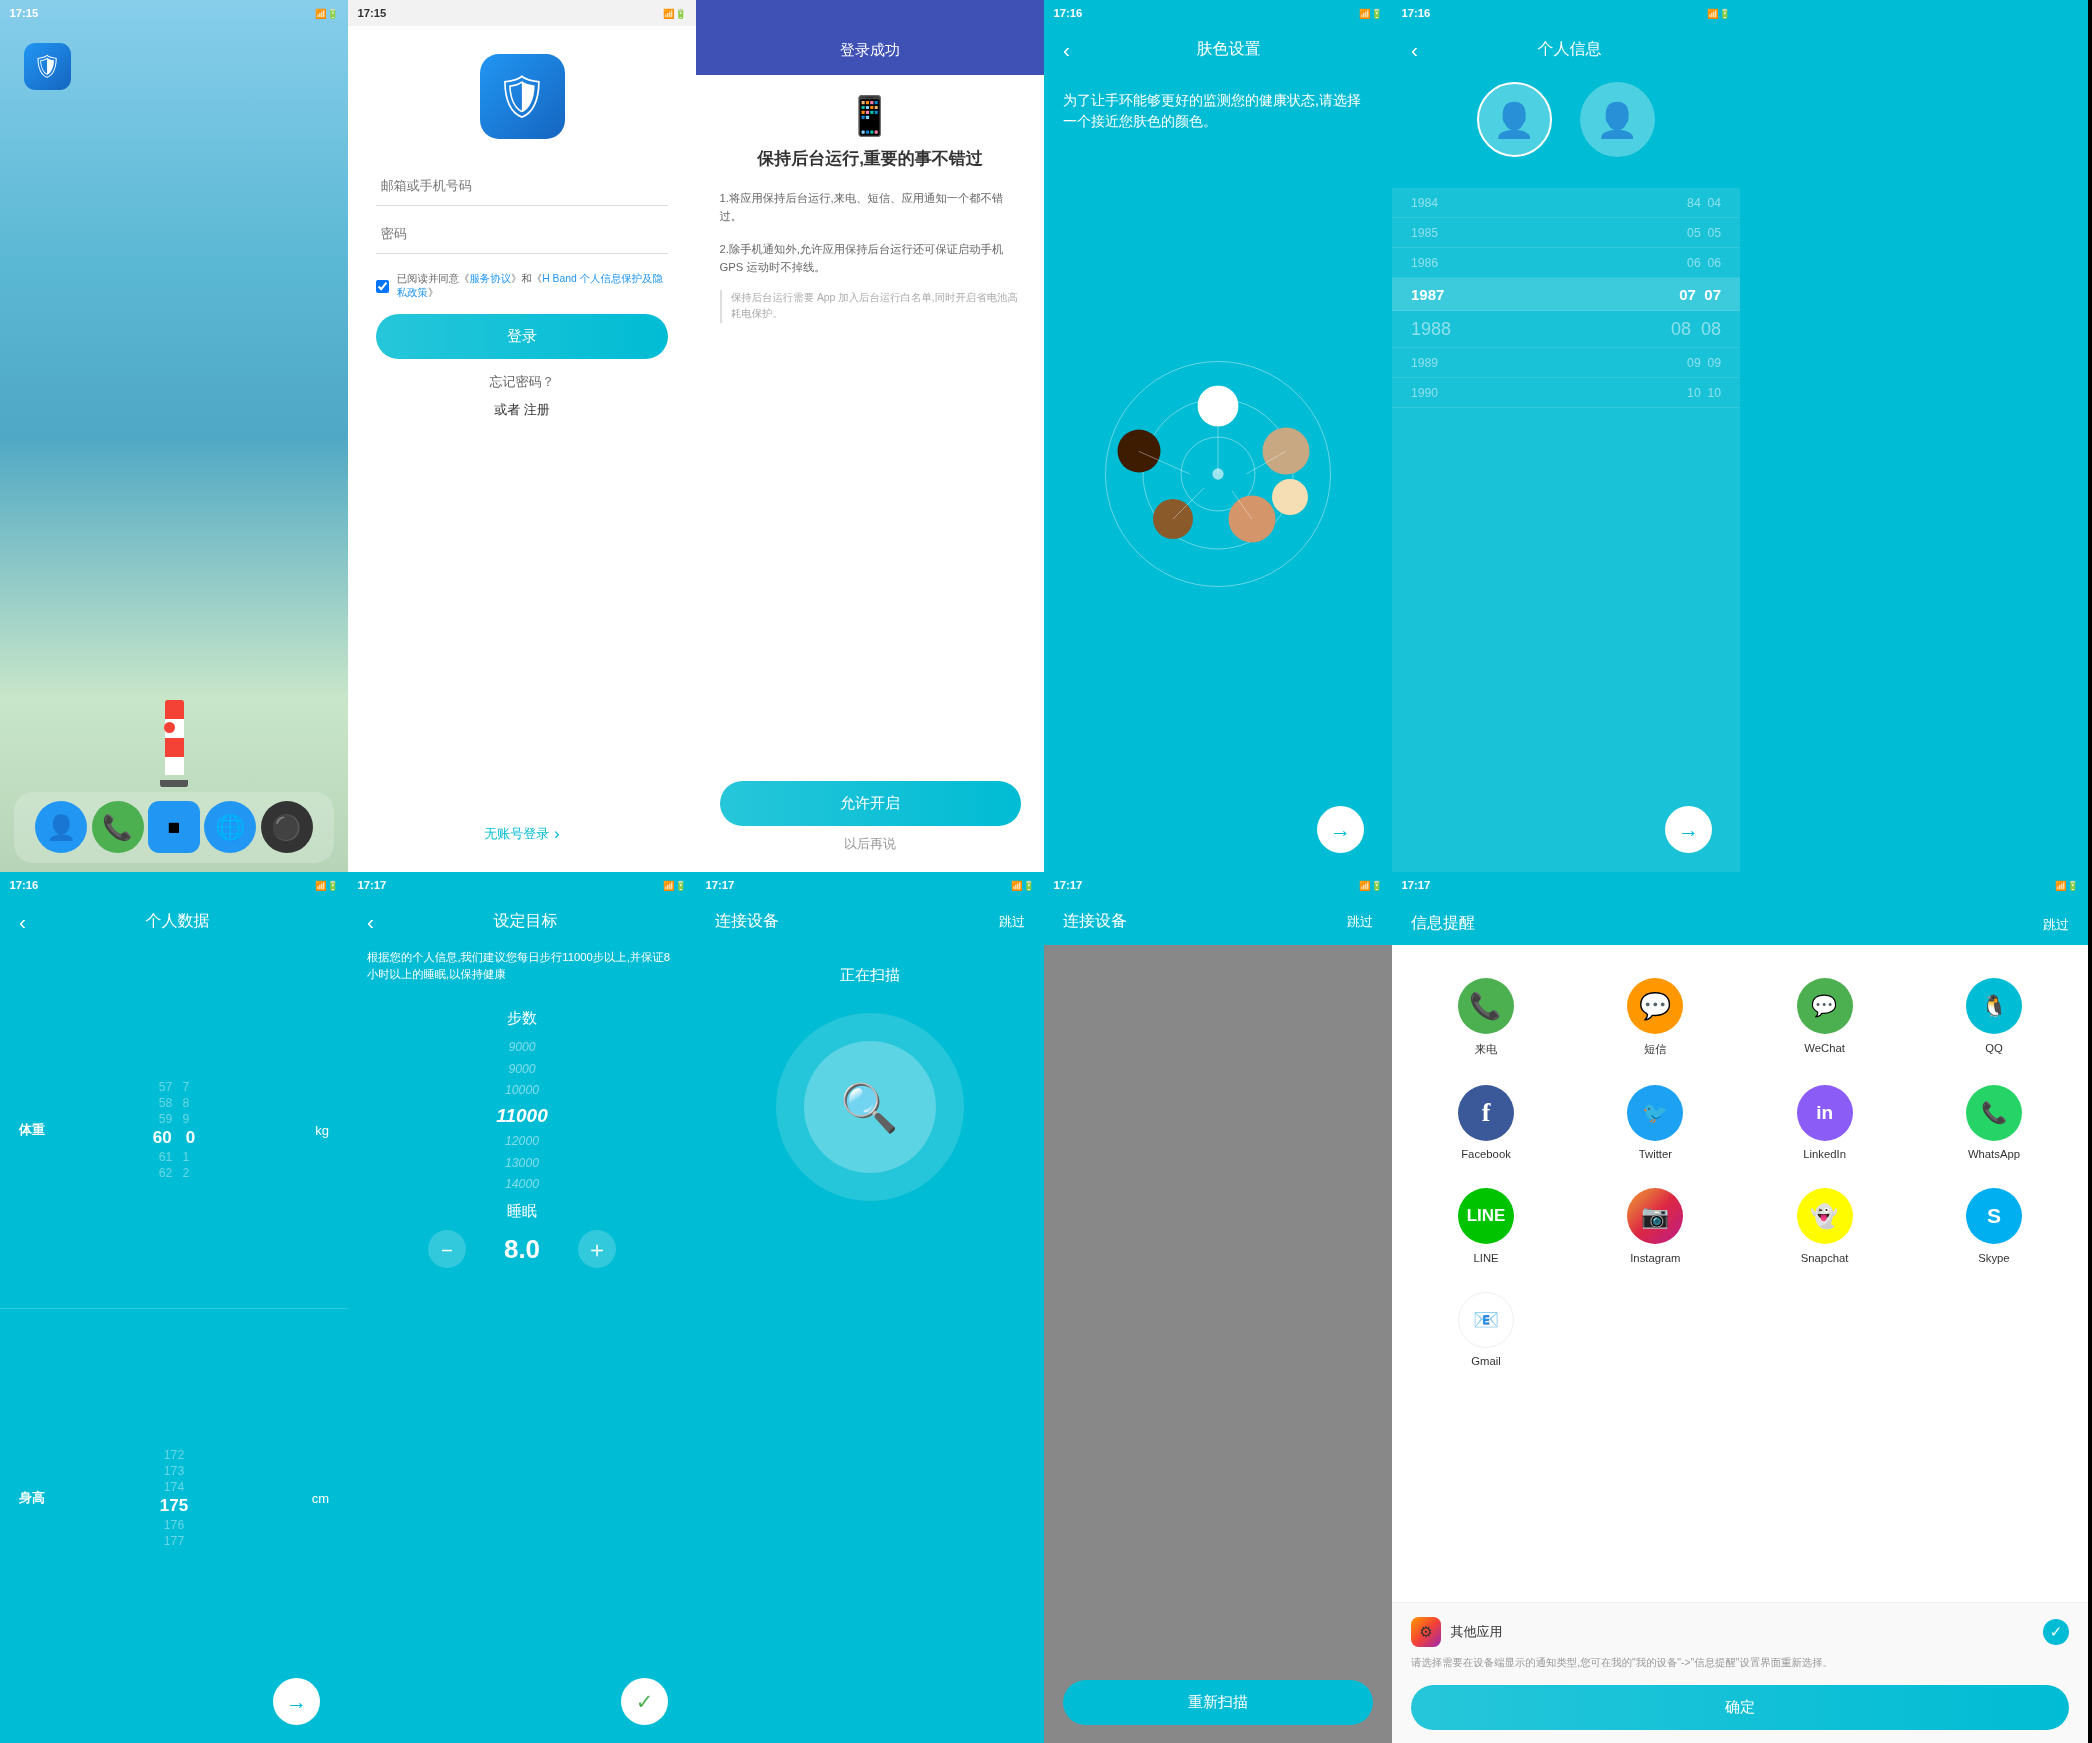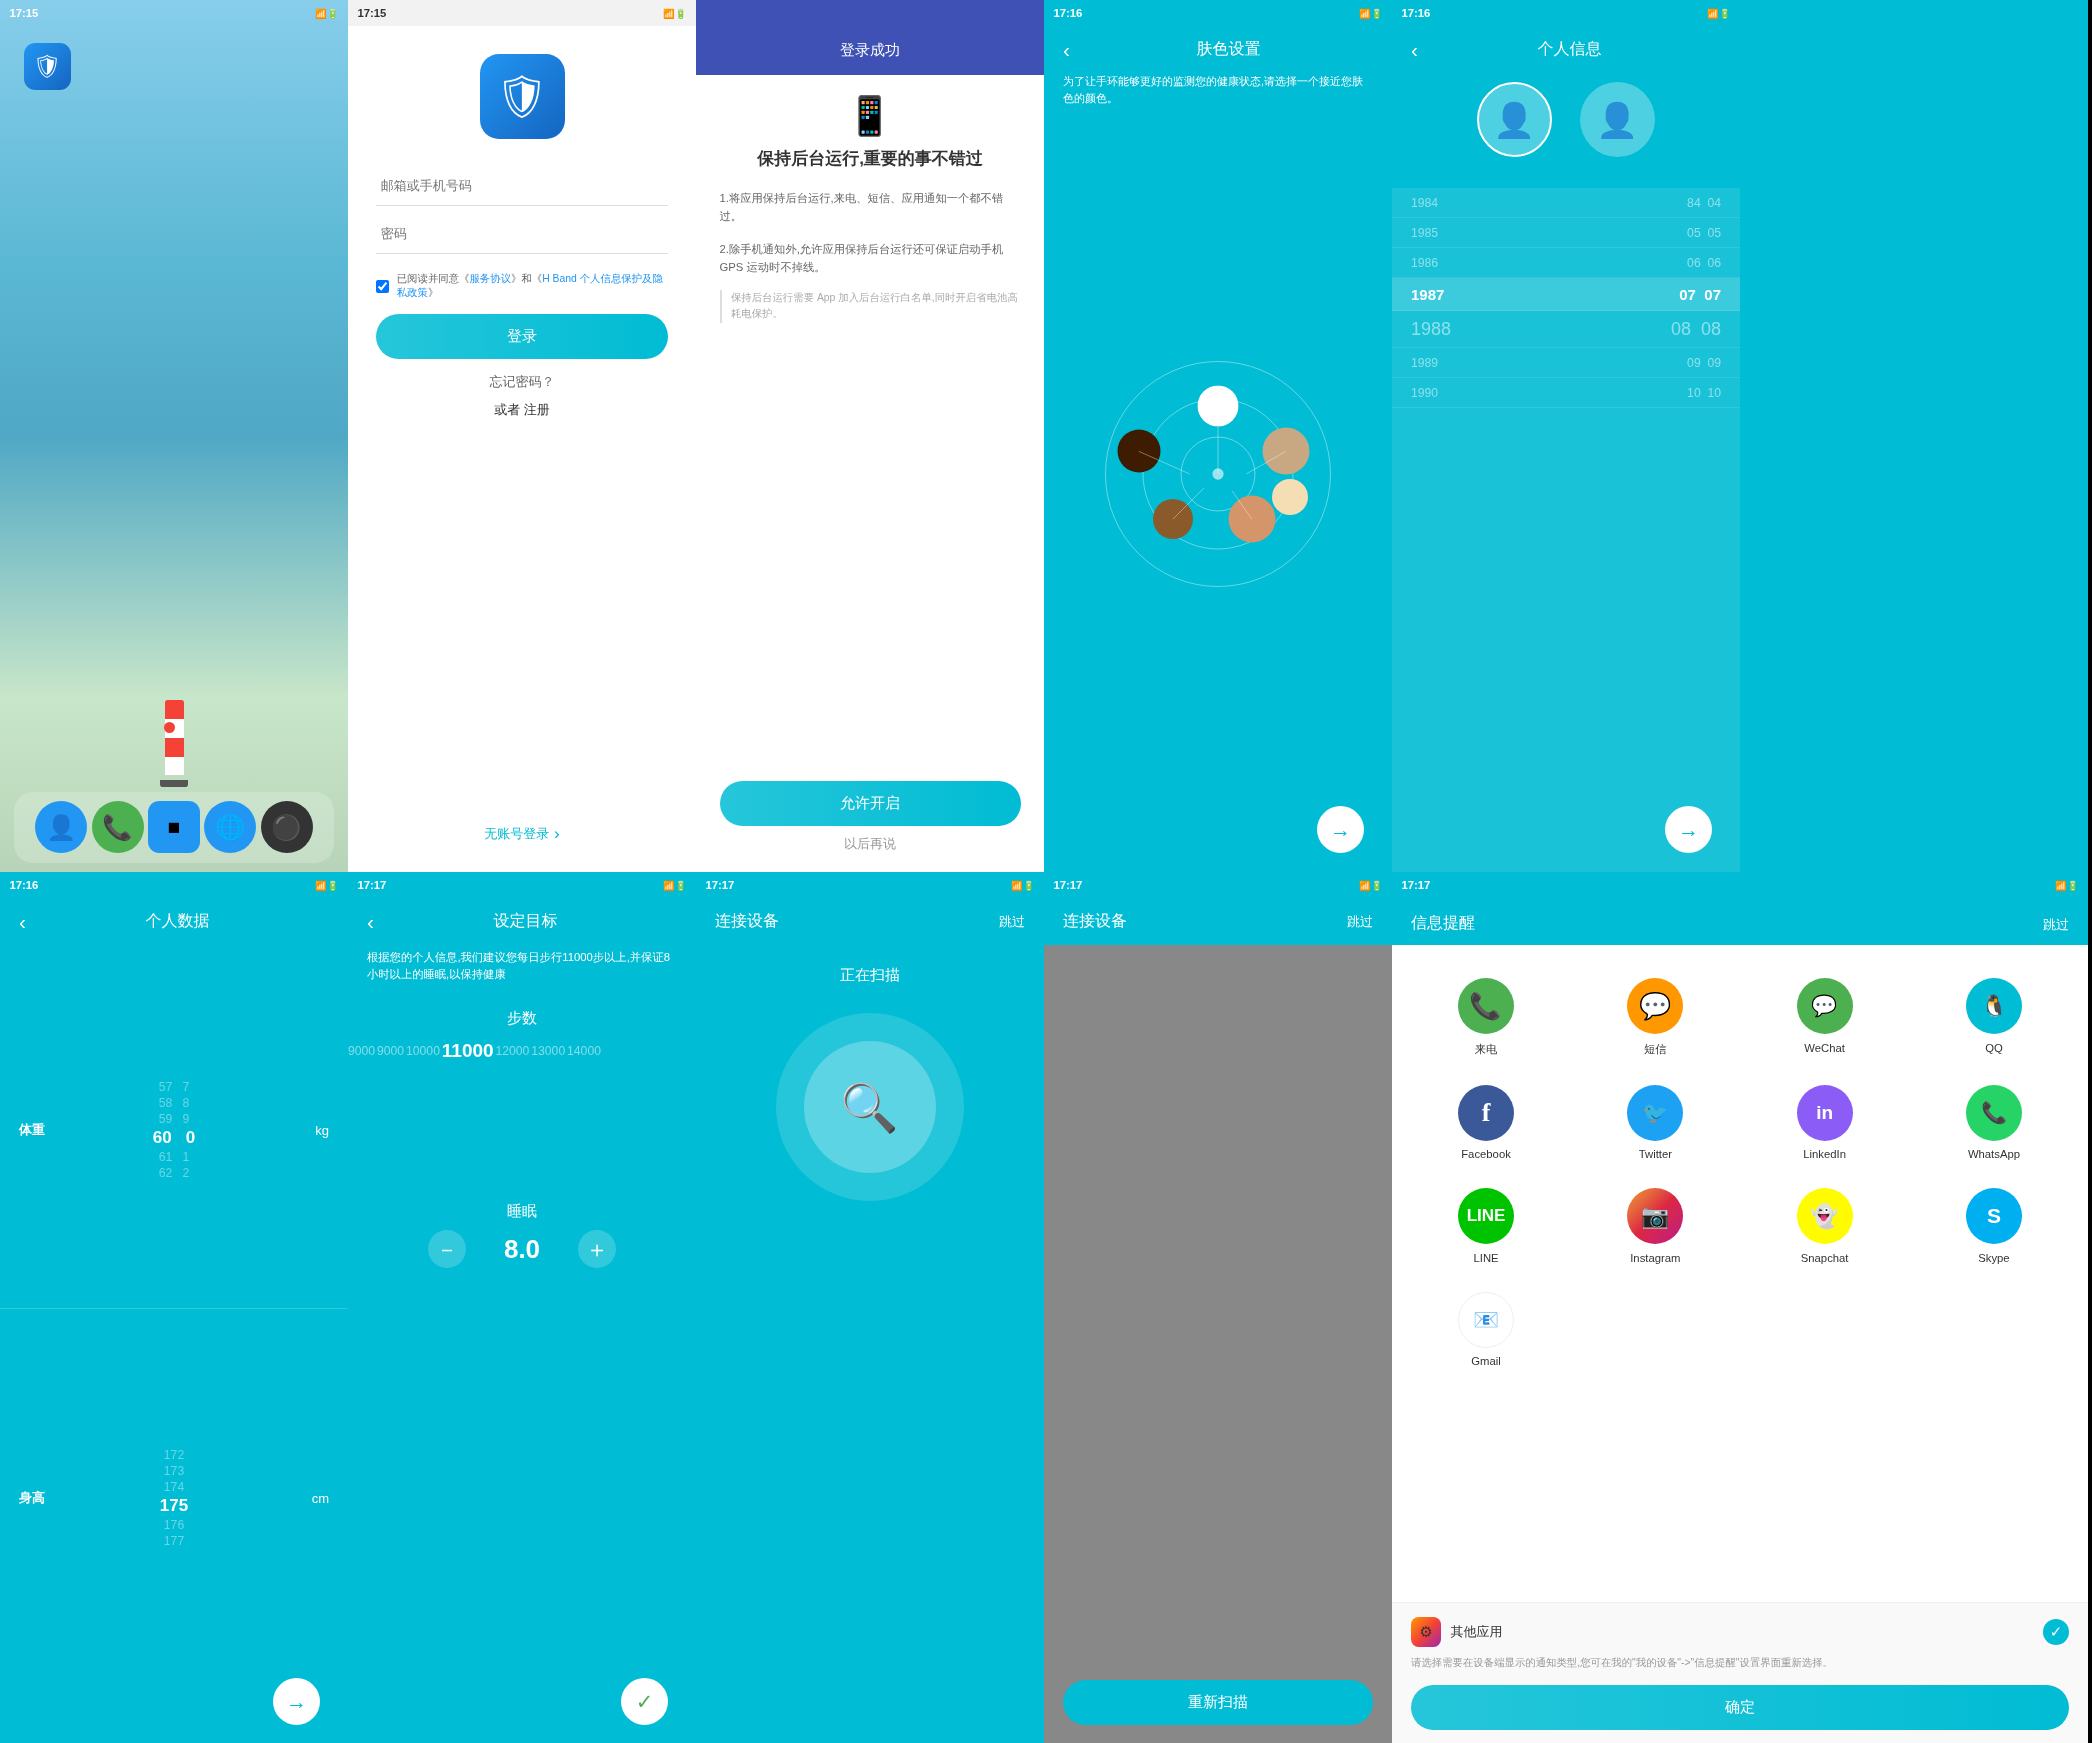--- a/index.html
+++ b/index.html
@@ -231,24 +231,24 @@
       height: 47px;
       display: flex;
       align-items: center;
       padding: 0 19px;
       gap: 14px;
     }
     .skin-header .back-icon { color: white; font-size: 21px; cursor: pointer; }
     .skin-title { color: white; font-size: 16px; font-weight: 500; flex: 1; text-align: center; }
     .skin-description {
       position: absolute;
-      top: 73px;
+      top: 90px;
       left: 19px; right: 19px;
       color: white;
-      font-size: 11px;
+      font-size: 14px;
       line-height: 1.5;
     }
     .skin-circle-area {
       position: absolute;
       top: 132px; left: 0; right: 0; bottom: 56px;
       display: flex;
       align-items: center;
       justify-content: center;
     }
     .skin-orbit {
@@ -419,23 +419,24 @@
     }
     .goals-section-title {
       color: white;
       font-size: 15px;
       font-weight: 500;
       text-align: center;
       margin-bottom: 9.4px;
     }
     .goals-scroll {
       display: flex;
-      flex-direction: row;
+      flex-direction: column;
       align-items: center;
       gap: 1.9px;
+      font-style: italic;
     }
     .goals-row {
       color: rgba(255,255,255,0.5);
       font-size: 12.2px;
       padding: 2.8px 0;
     }
     .goals-row.active { color: white; font-size: 19px; font-weight: bold; }
     .goals-sleep-section {
       position: absolute;
       top: 330px;

